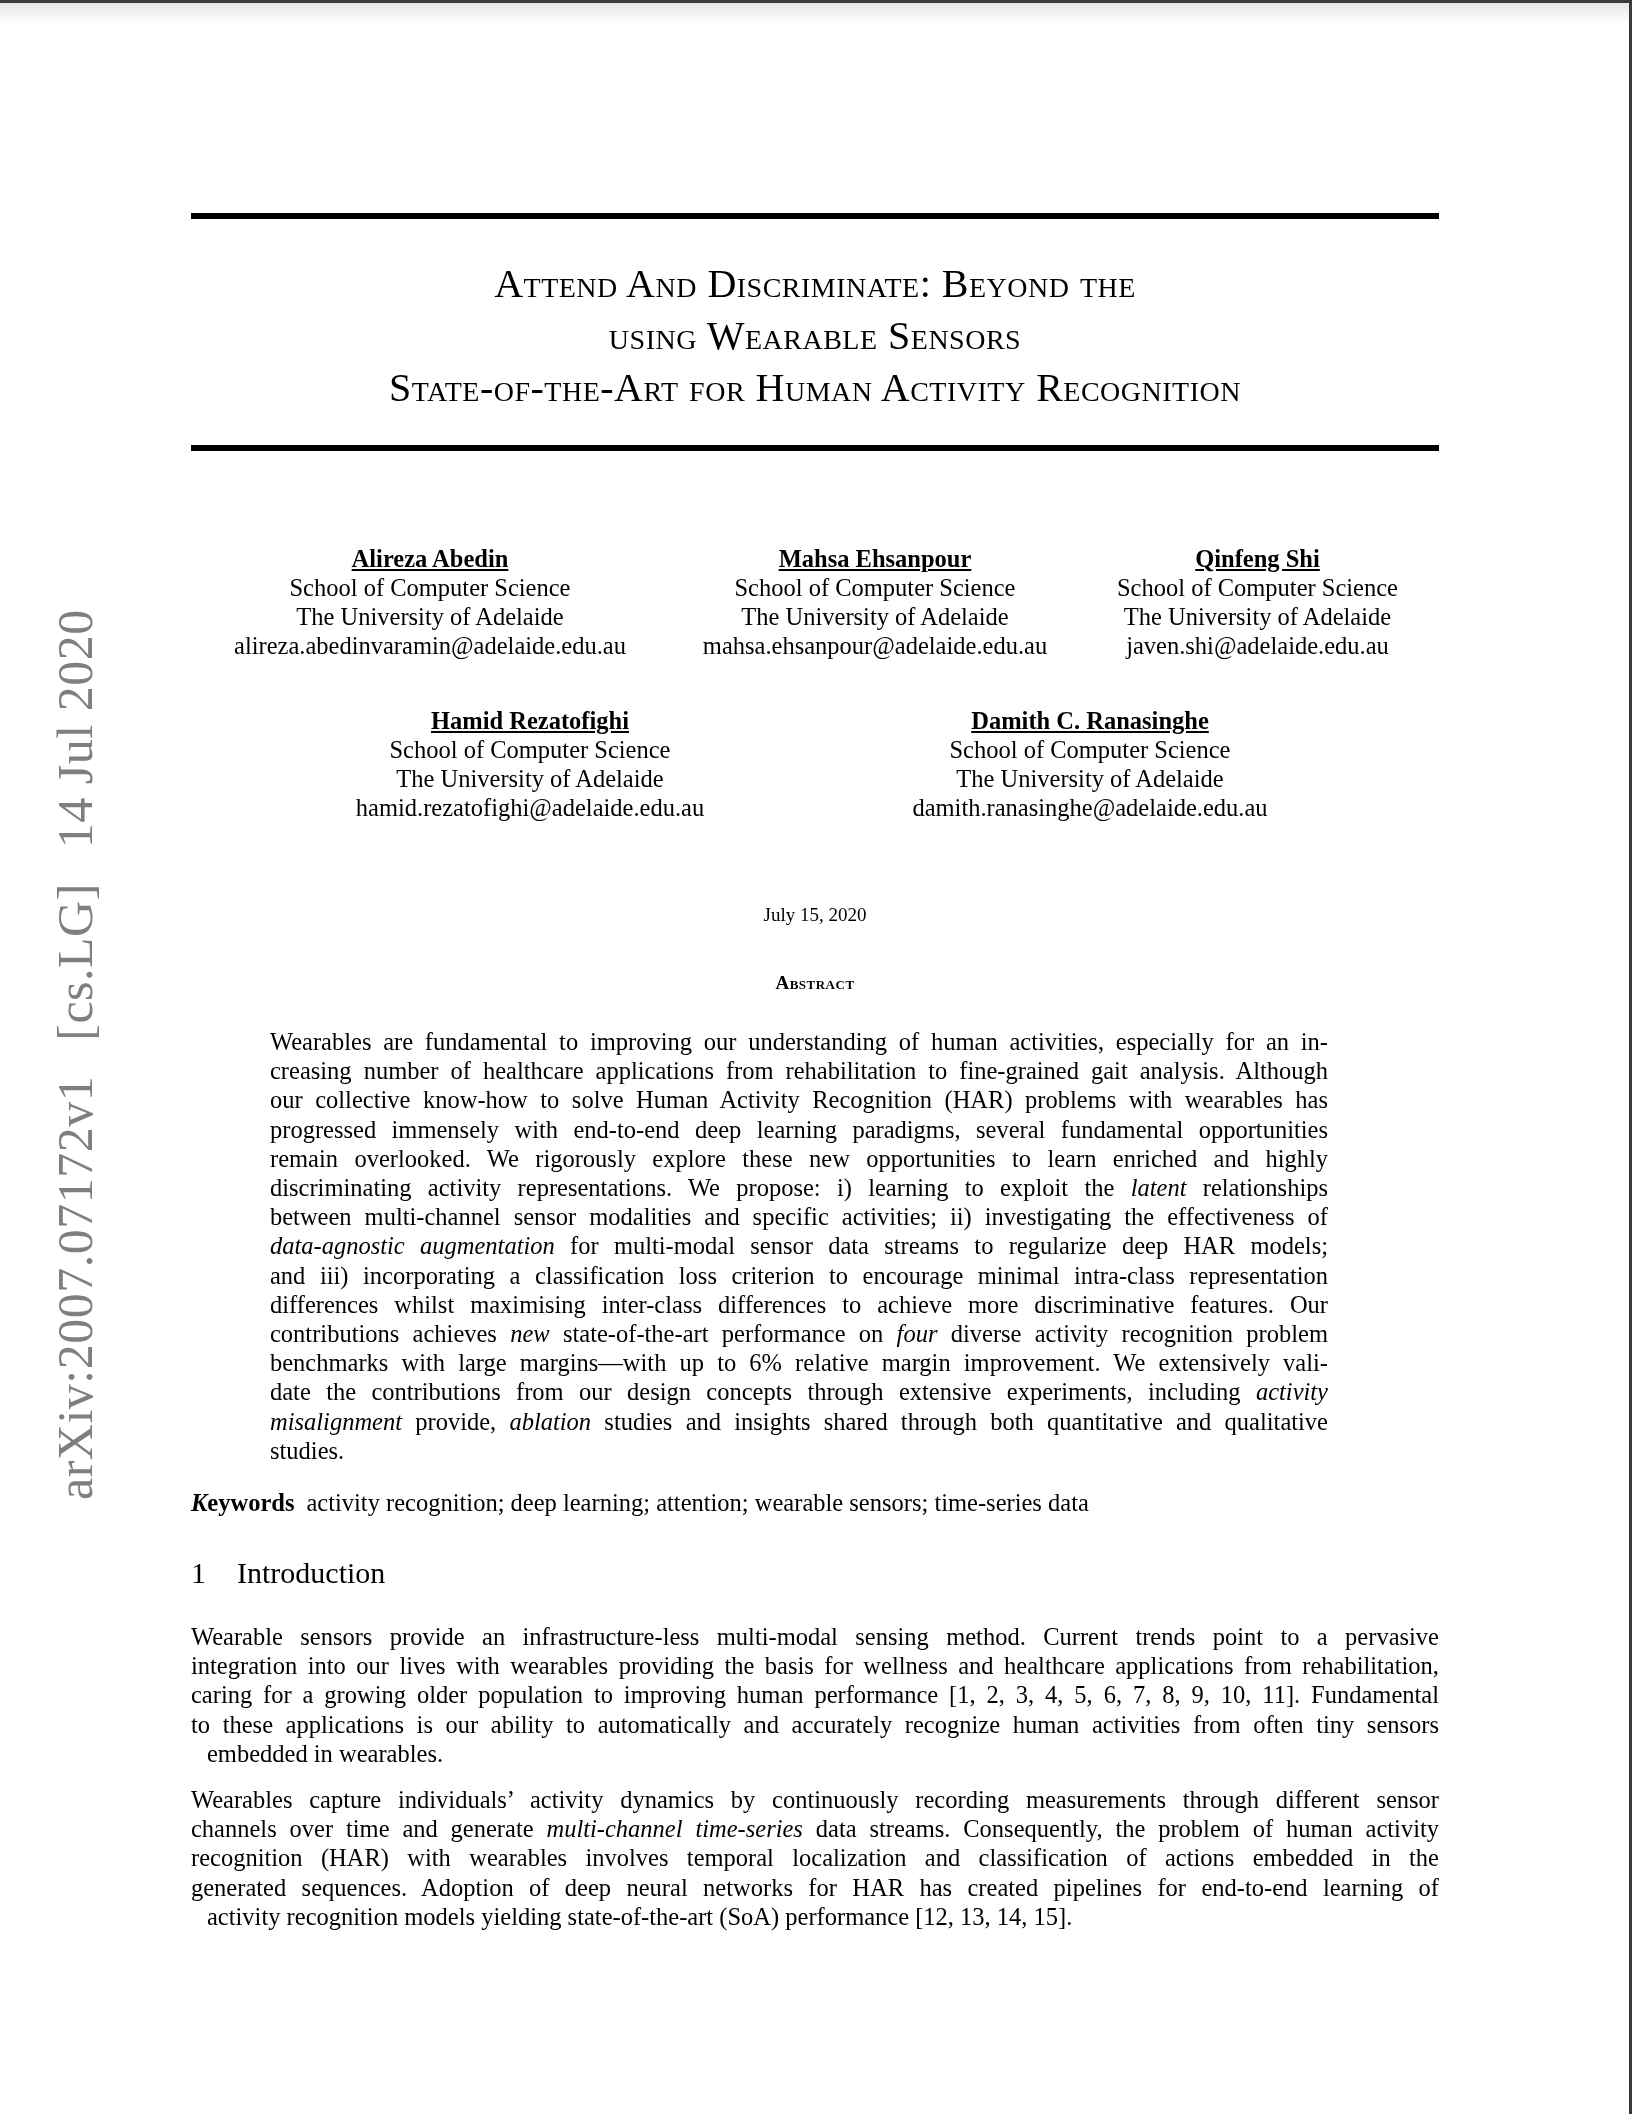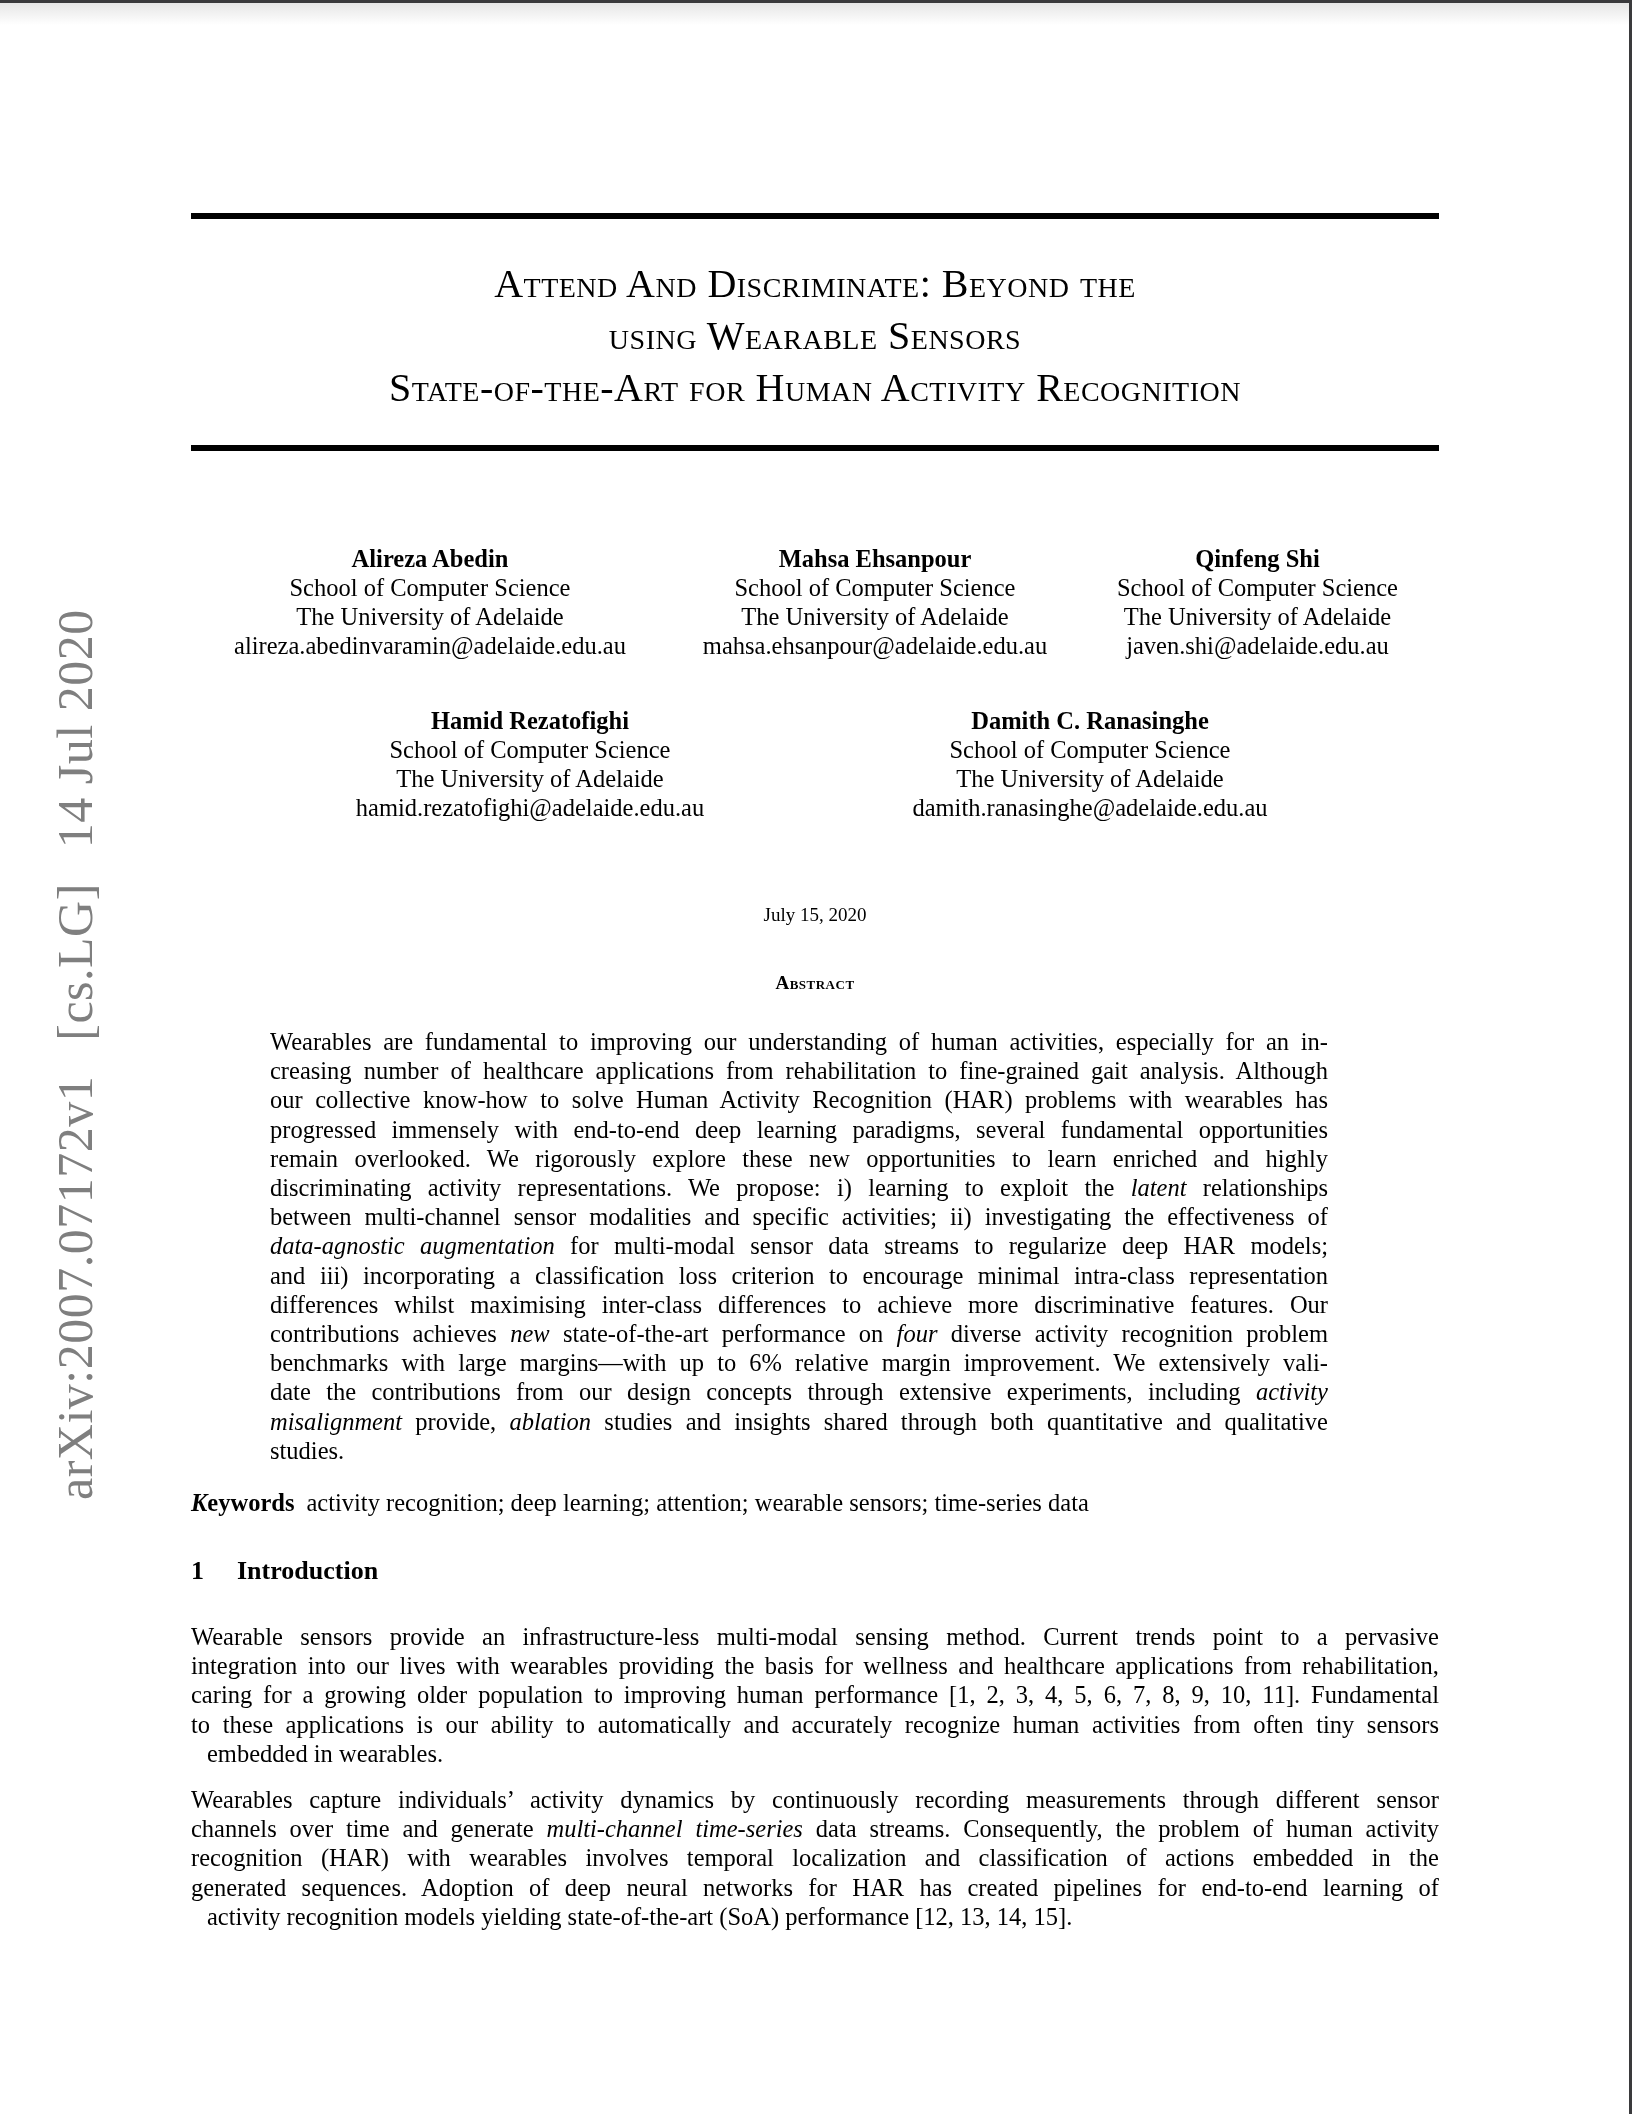--- a/index.html
+++ b/index.html
@@ -59,21 +59,21 @@
     }
     .title div { white-space: nowrap; }
 
     .author {
       position: absolute;
       text-align: center;
       font-size: 24.5px;
       line-height: 29px;
       white-space: nowrap;
     }
-    .author .name { font-weight: bold; }
+    .author .name { font-weight: bold; text-decoration: underline; }
 
     .date {
       position: absolute; left: 191px; width: 1248px; top: 900px;
       text-align: center; font-size: 19px; line-height: 30px;
     }
     .abstract-heading {
       position: absolute; left: 191px; width: 1248px; top: 972px;
       text-align: center; font-size: 19px; font-weight: bold;
       font-variant: small-caps; letter-spacing: 0.5px;
     }
@@ -86,21 +86,21 @@
 
     .keywords {
       position: absolute; left: 191px; top: 1488px;
       font-size: 24.5px; line-height: 30px; white-space: nowrap;
     }
     .keywords .kw-label { font-weight: bold; margin-right: 12px; }
     .keywords .kw-label .k { font-style: italic; }
 
     .section-heading {
       position: absolute; left: 191px; top: 1556px;
-      font-size: 26px; font-weight: bold; white-space: nowrap;
+      font-size: 30px; font-weight: normal; white-space: nowrap;
     }
     .section-heading .num { display: inline-block; width: 46px; }
 
     .para {
       position: absolute; left: 191px; width: 1248px;
       font-size: 24.5px; line-height: 29.2px;
     }
     .para .line { display: block; text-align: justify; text-align-last: justify; white-space: nowrap; }
     .para .line.last { text-align-last: left; margin-left: 16px; }
     .para1 { top: 1622px; }

